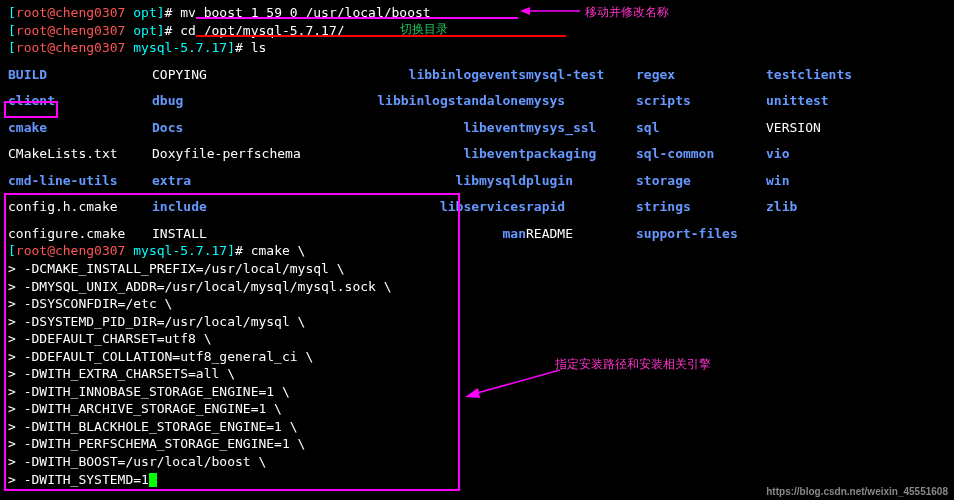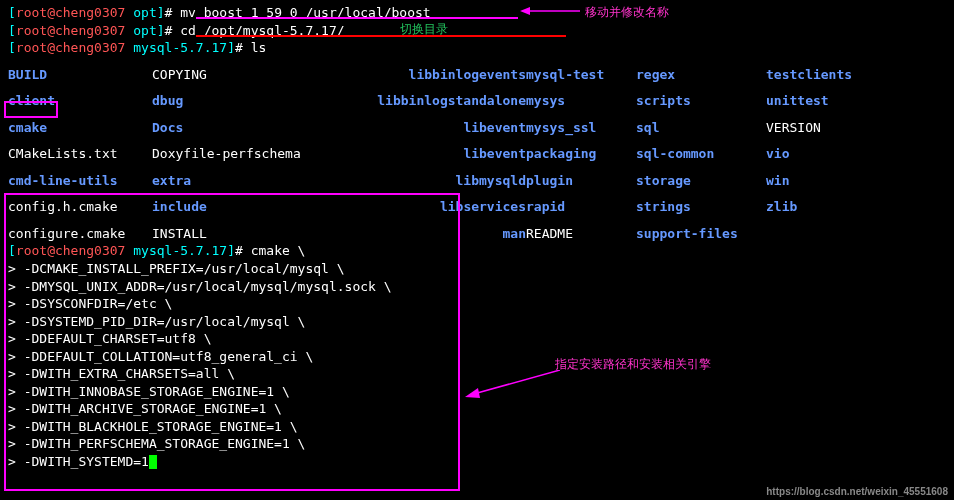--- a/index.html
+++ b/index.html
@@ -102,20 +102,21 @@
     <div class="line"><span>&gt; </span><span>-DMYSQL_UNIX_ADDR=/usr/local/mysql/mysql.sock \</span></div>
     <div class="line"><span>&gt; </span><span>-DSYSCONFDIR=/etc \</span></div>
     <div class="line"><span>&gt; </span><span>-DSYSTEMD_PID_DIR=/usr/local/mysql \</span></div>
     <div class="line"><span>&gt; </span><span>-DDEFAULT_CHARSET=utf8 \</span></div>
     <div class="line"><span>&gt; </span><span>-DDEFAULT_COLLATION=utf8_general_ci \</span></div>
     <div class="line"><span>&gt; </span><span>-DWITH_EXTRA_CHARSETS=all \</span></div>
     <div class="line"><span>&gt; </span><span>-DWITH_INNOBASE_STORAGE_ENGINE=1 \</span></div>
     <div class="line"><span>&gt; </span><span>-DWITH_ARCHIVE_STORAGE_ENGINE=1 \</span></div>
     <div class="line"><span>&gt; </span><span>-DWITH_BLACKHOLE_STORAGE_ENGINE=1 \</span></div>
     <div class="line"><span>&gt; </span><span>-DWITH_PERFSCHEMA_STORAGE_ENGINE=1 \</span></div>
+    <div class="line"><span>&gt; </span><span>-DWITH_BOOST=/usr/local/boost \</span></div>
     <div class="line"><span>&gt; </span><span>-DWITH_SYSTEMD=1</span><span class="cursor"></span></div>
   </div>
 
 <div class="underline-magenta" style="top:17px;left:196px;width:322px;"></div>
 <div class="underline-red" style="top:35px;left:196px;width:370px;"></div>
 <div class="box-cmake"></div>
 <div class="box-cmake-command" style="top:193px;left:4px;width:456px;height:298px;"></div>
 
 <svg class="arrow-svg" style="top:4px;left:520px;width:60px;height:14px;">
     <line x1="60" y1="7" x2="5" y2="7" stroke="#ff00ff" stroke-width="1.5"></line>

